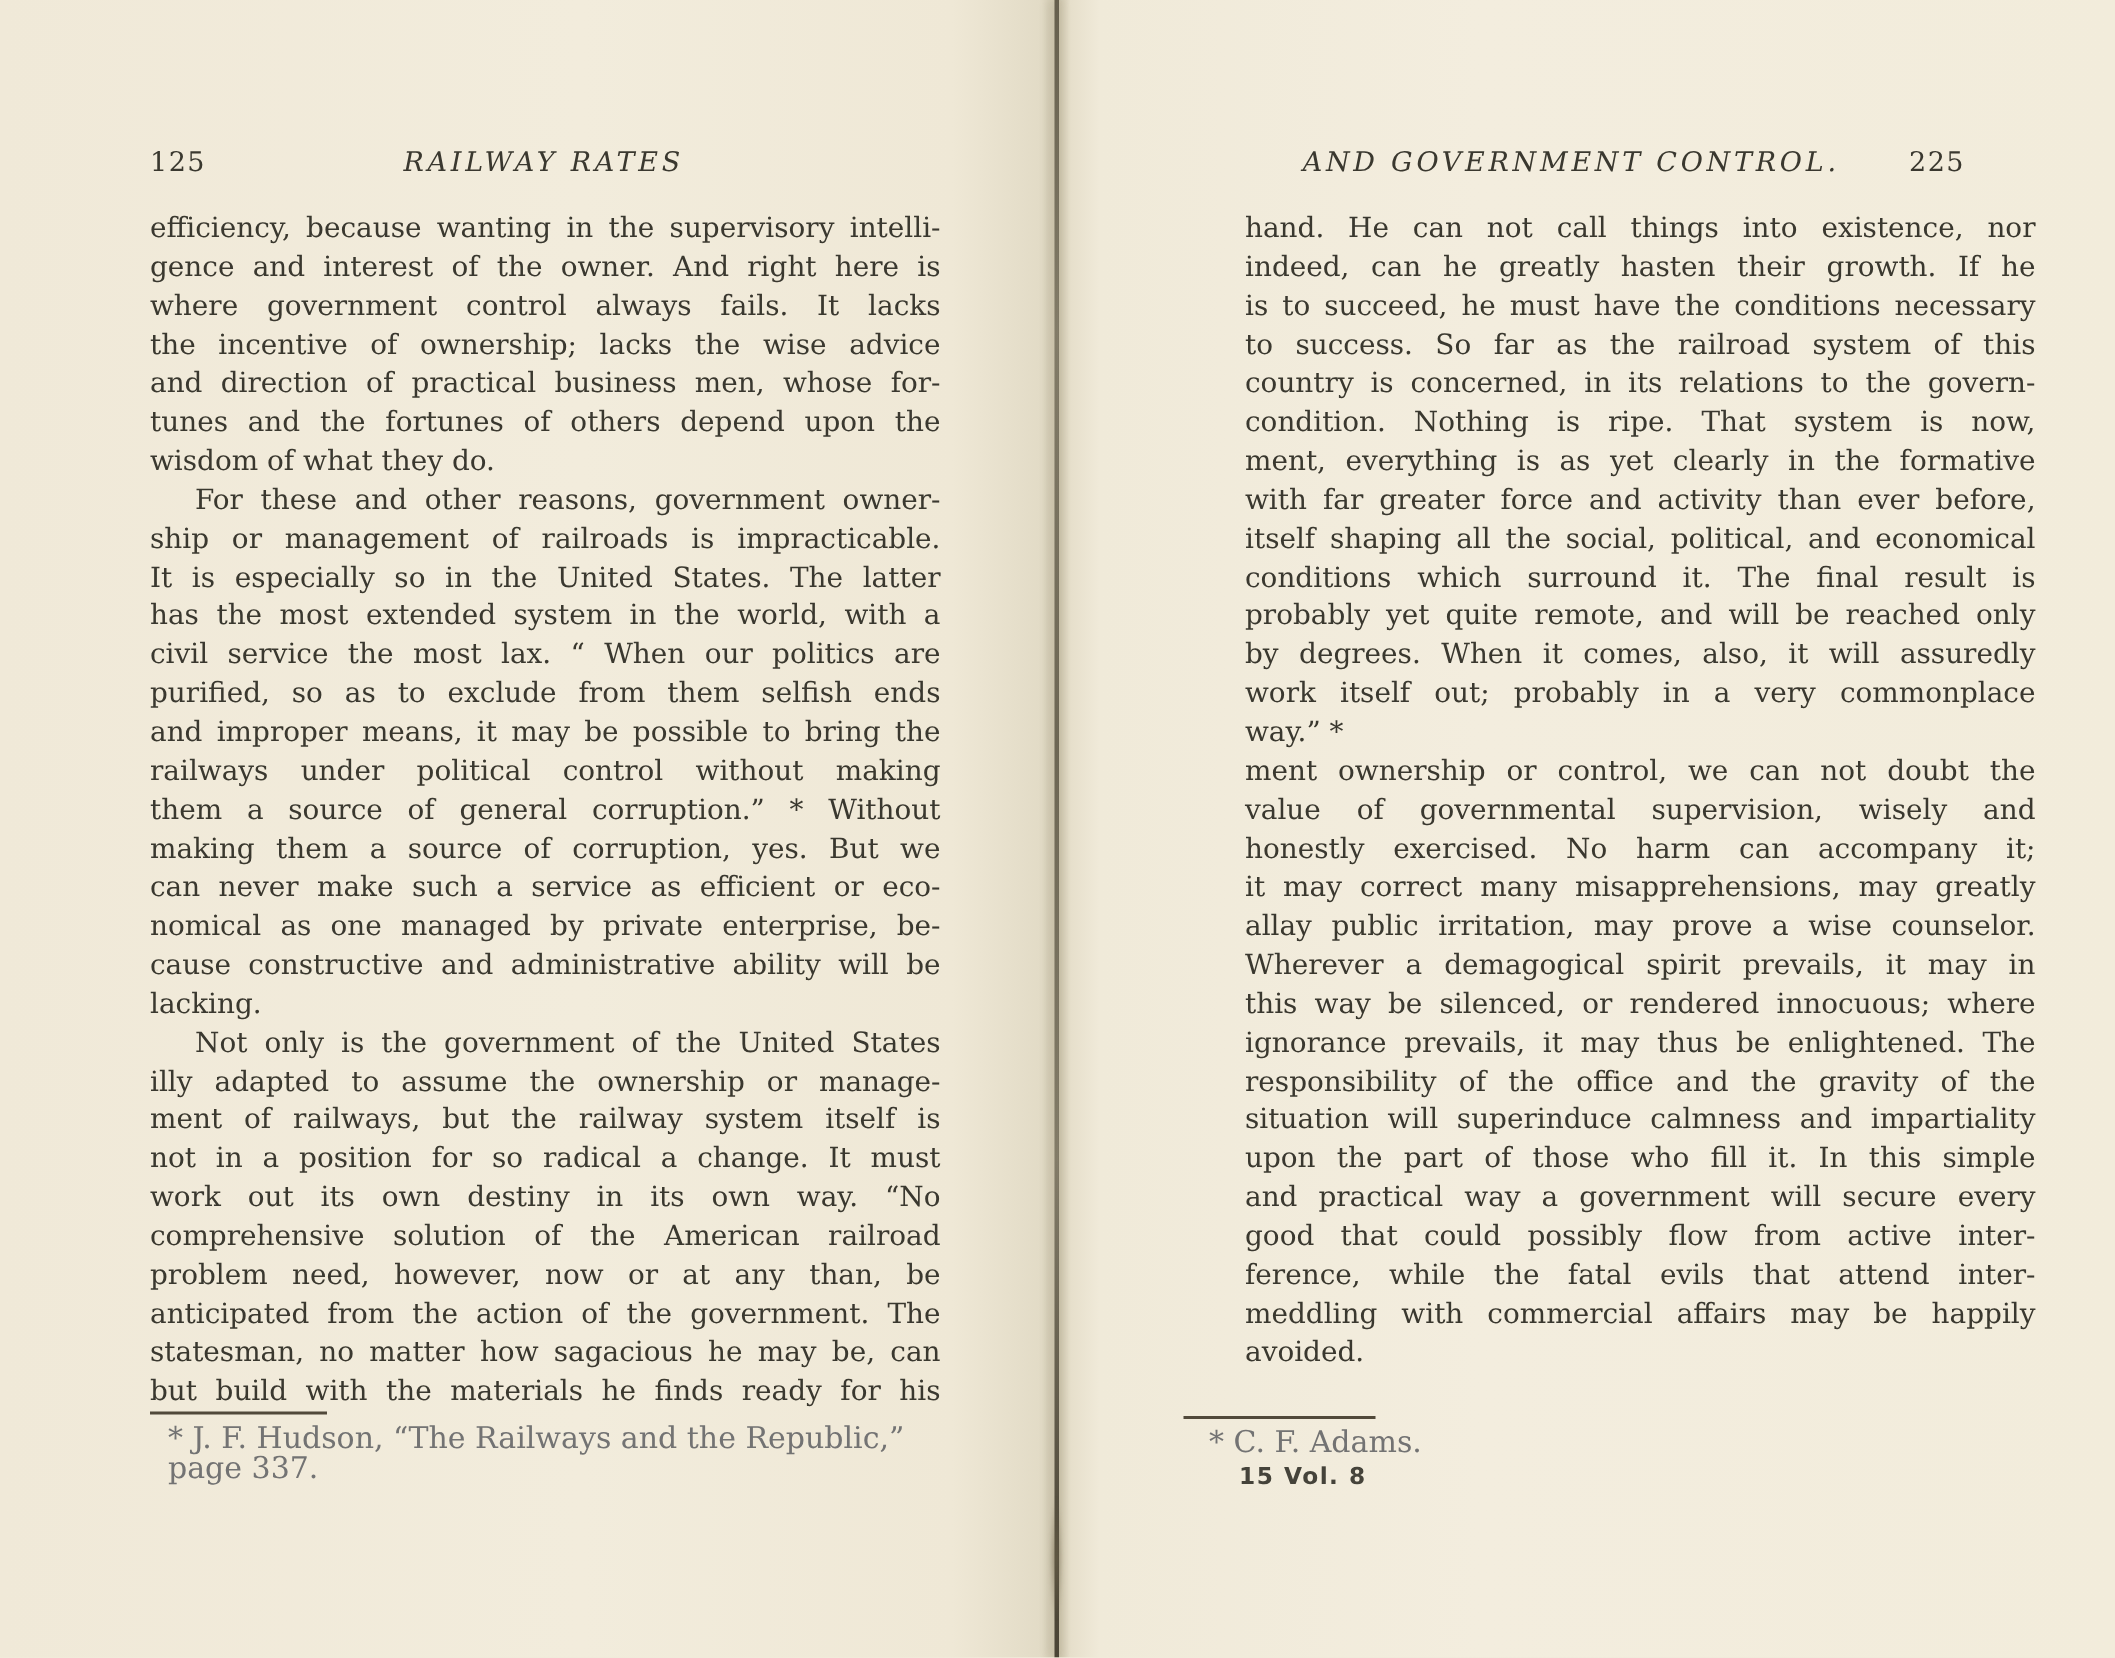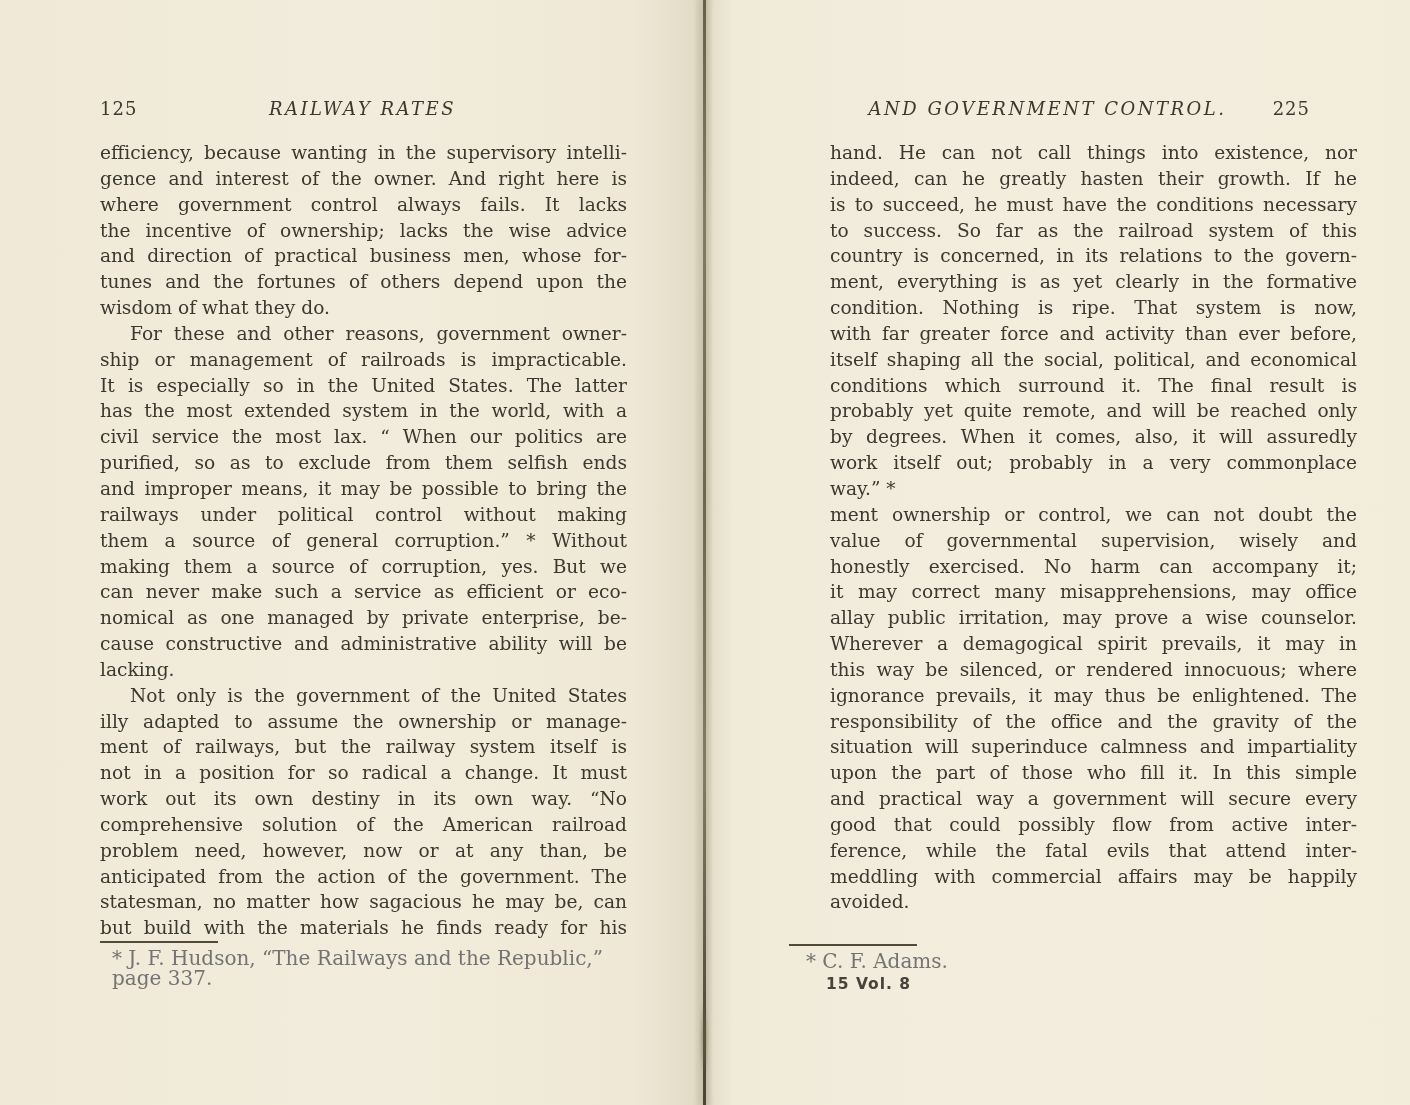--- a/index.html
+++ b/index.html
@@ -163,33 +163,33 @@
     <div class="line">statesman, no matter how sagacious he may be, can</div>
     <div class="line">but build with the materials he finds ready for his</div>
   </div>
 
 <div class="body-text body-right">
     <div class="line">hand.  He can not call things into existence, nor</div>
     <div class="line">indeed, can he greatly hasten their growth.  If he</div>
     <div class="line">is to succeed, he must have the conditions necessary</div>
     <div class="line">to success.  So far as the railroad system of this</div>
     <div class="line">country is concerned, in its relations to the govern-</div>
+    <div class="line">condition.  Nothing is ripe.  That system is now,</div>
     <div class="line">ment, everything is as yet clearly in the formative</div>
-    <div class="line">condition.  Nothing is ripe.  That system is now,</div>
     <div class="line">with far greater force and activity than ever before,</div>
     <div class="line">itself shaping all the social, political, and economical</div>
     <div class="line">conditions which surround it.  The final result is</div>
     <div class="line">probably yet quite remote, and will be reached only</div>
     <div class="line">by degrees.  When it comes, also, it will assuredly</div>
     <div class="line">work itself out; probably in a very commonplace</div>
     <div class="line end">way.” *</div>
     <div class="line">ment ownership or control, we can not doubt the</div>
     <div class="line">value of governmental supervision, wisely and</div>
     <div class="line">honestly exercised.  No harm can accompany it;</div>
-    <div class="line">it may correct many misapprehensions, may office</div>
+    <div class="line">it may correct many misapprehensions, may greatly</div>
     <div class="line">allay public irritation, may prove a wise counselor.</div>
     <div class="line">Wherever a demagogical spirit prevails, it may in</div>
     <div class="line">this way be silenced, or rendered innocuous; where</div>
     <div class="line">ignorance prevails, it may thus be enlightened.  The</div>
     <div class="line">responsibility of the office and the gravity of the</div>
     <div class="line">situation will superinduce calmness and impartiality</div>
     <div class="line">upon the part of those who fill it.  In this simple</div>
     <div class="line">and practical way a government will secure every</div>
     <div class="line">good that could possibly flow from active inter-</div>
     <div class="line">ference, while the fatal evils that attend inter-</div>

